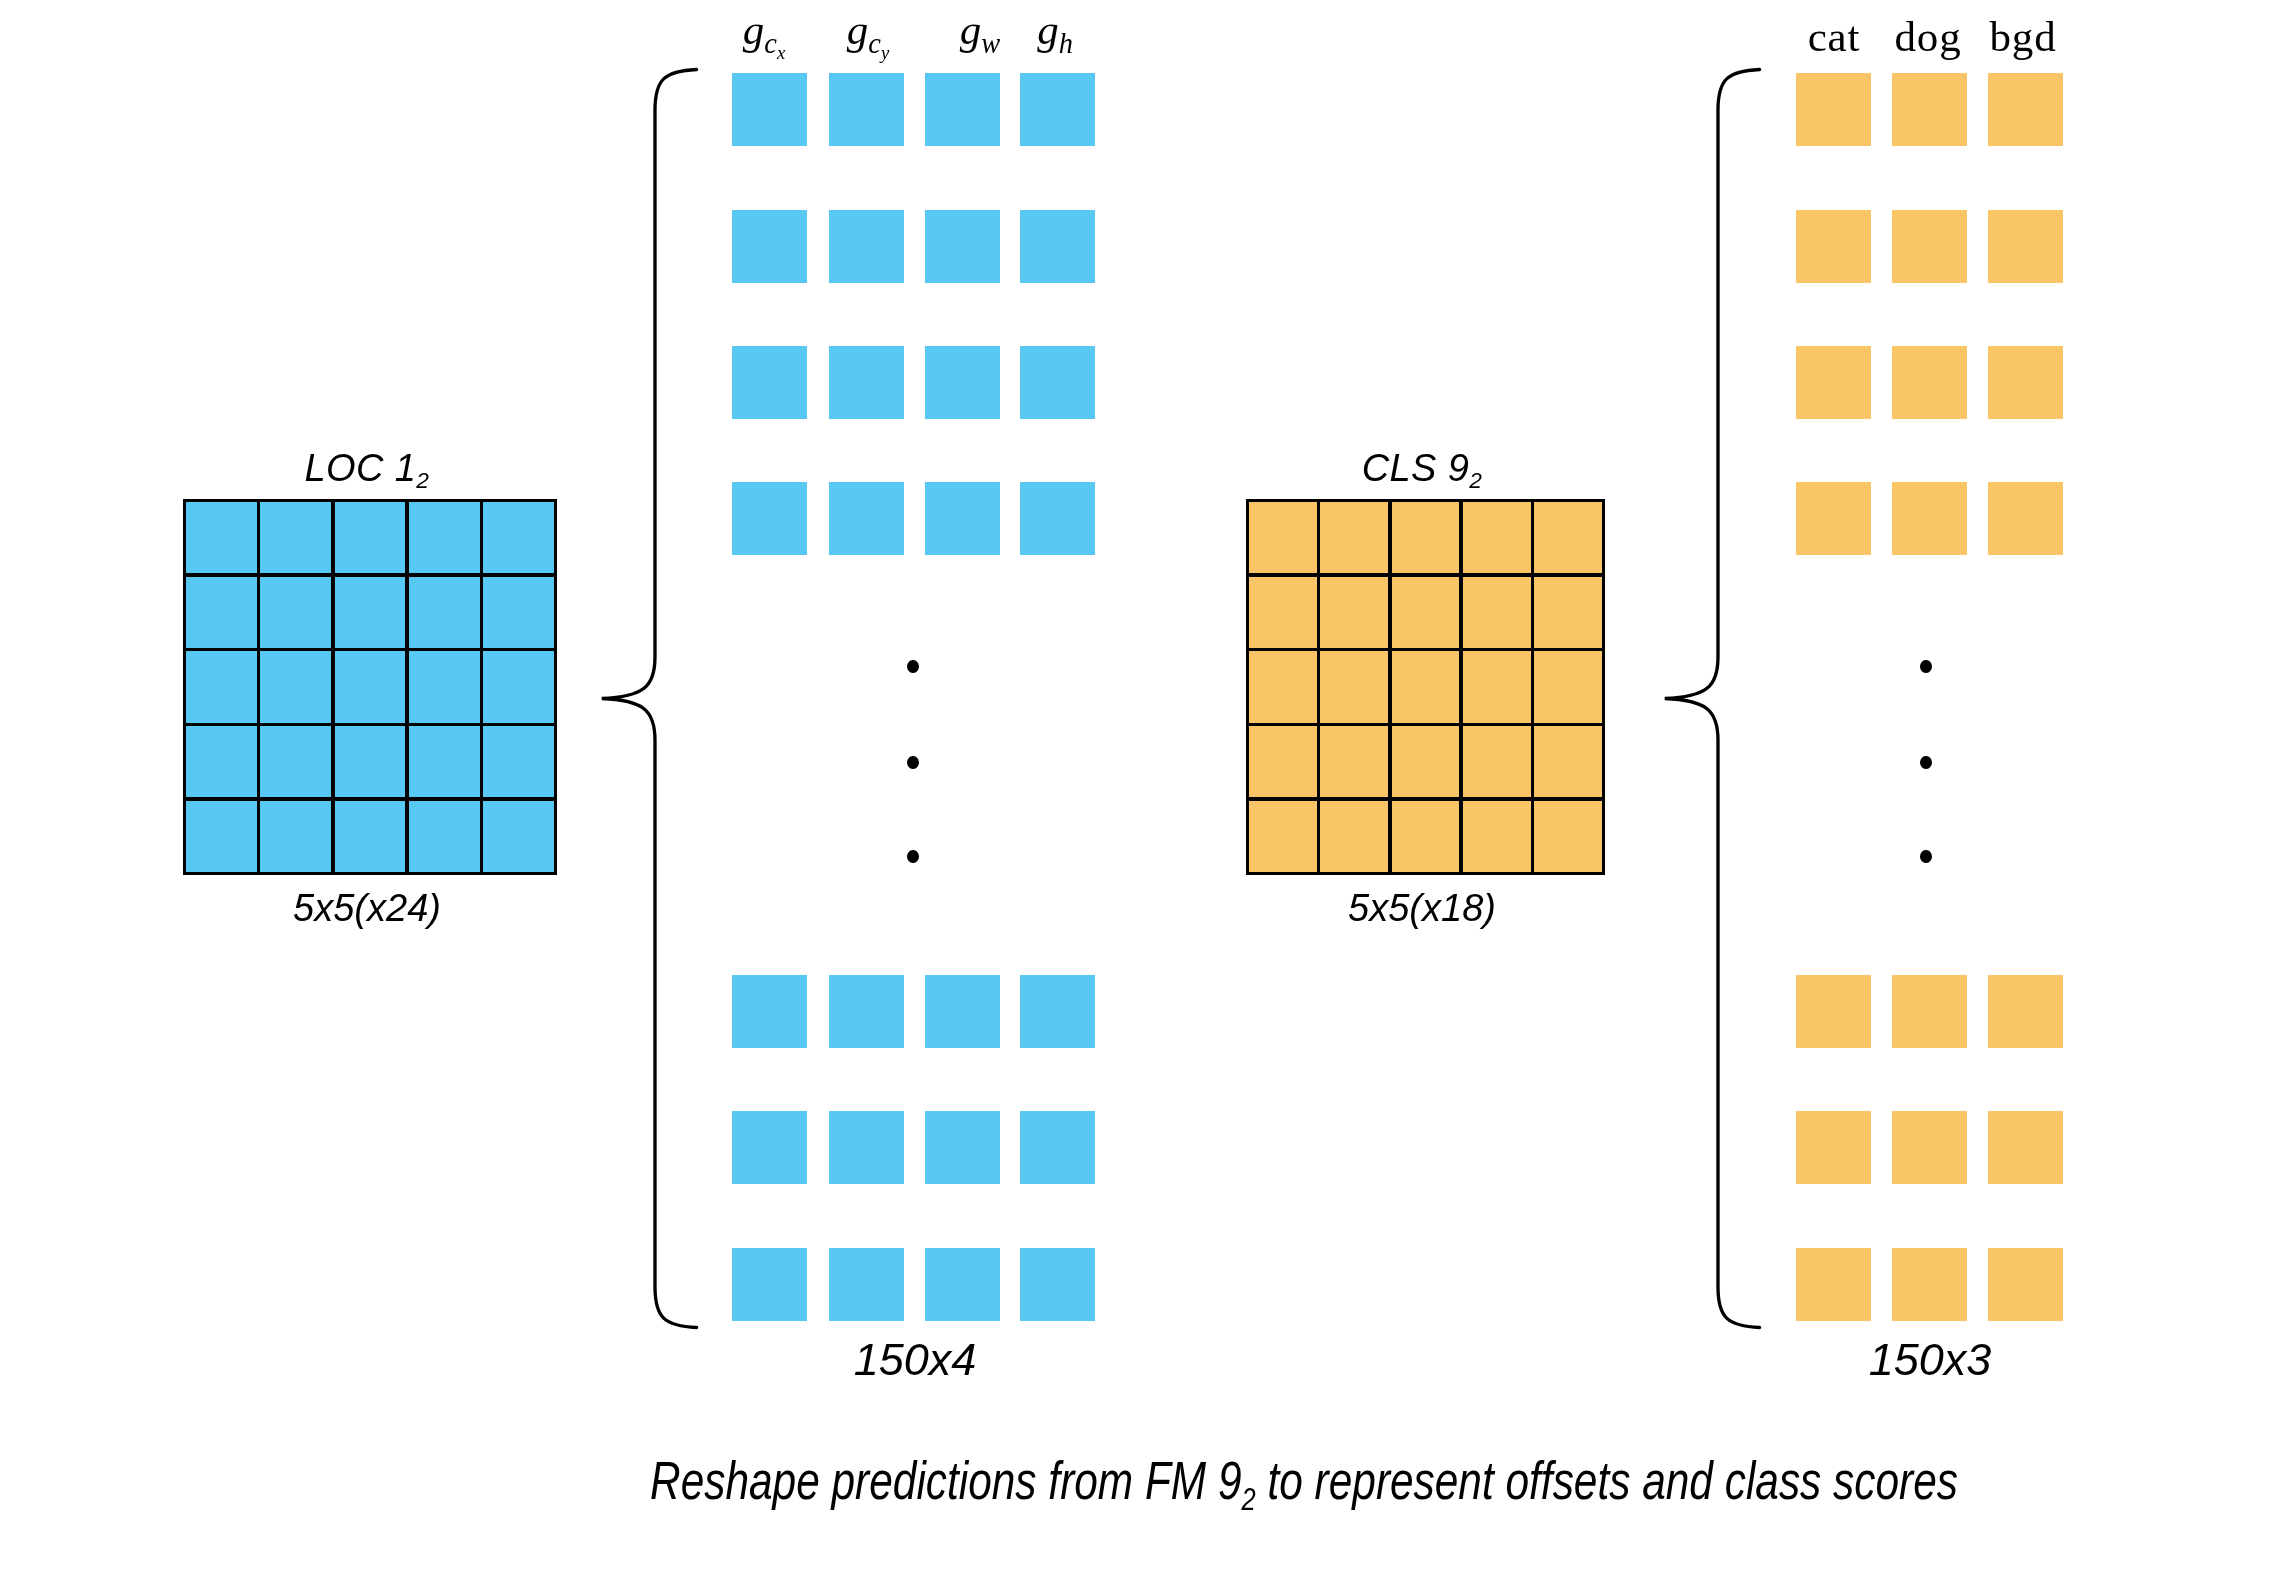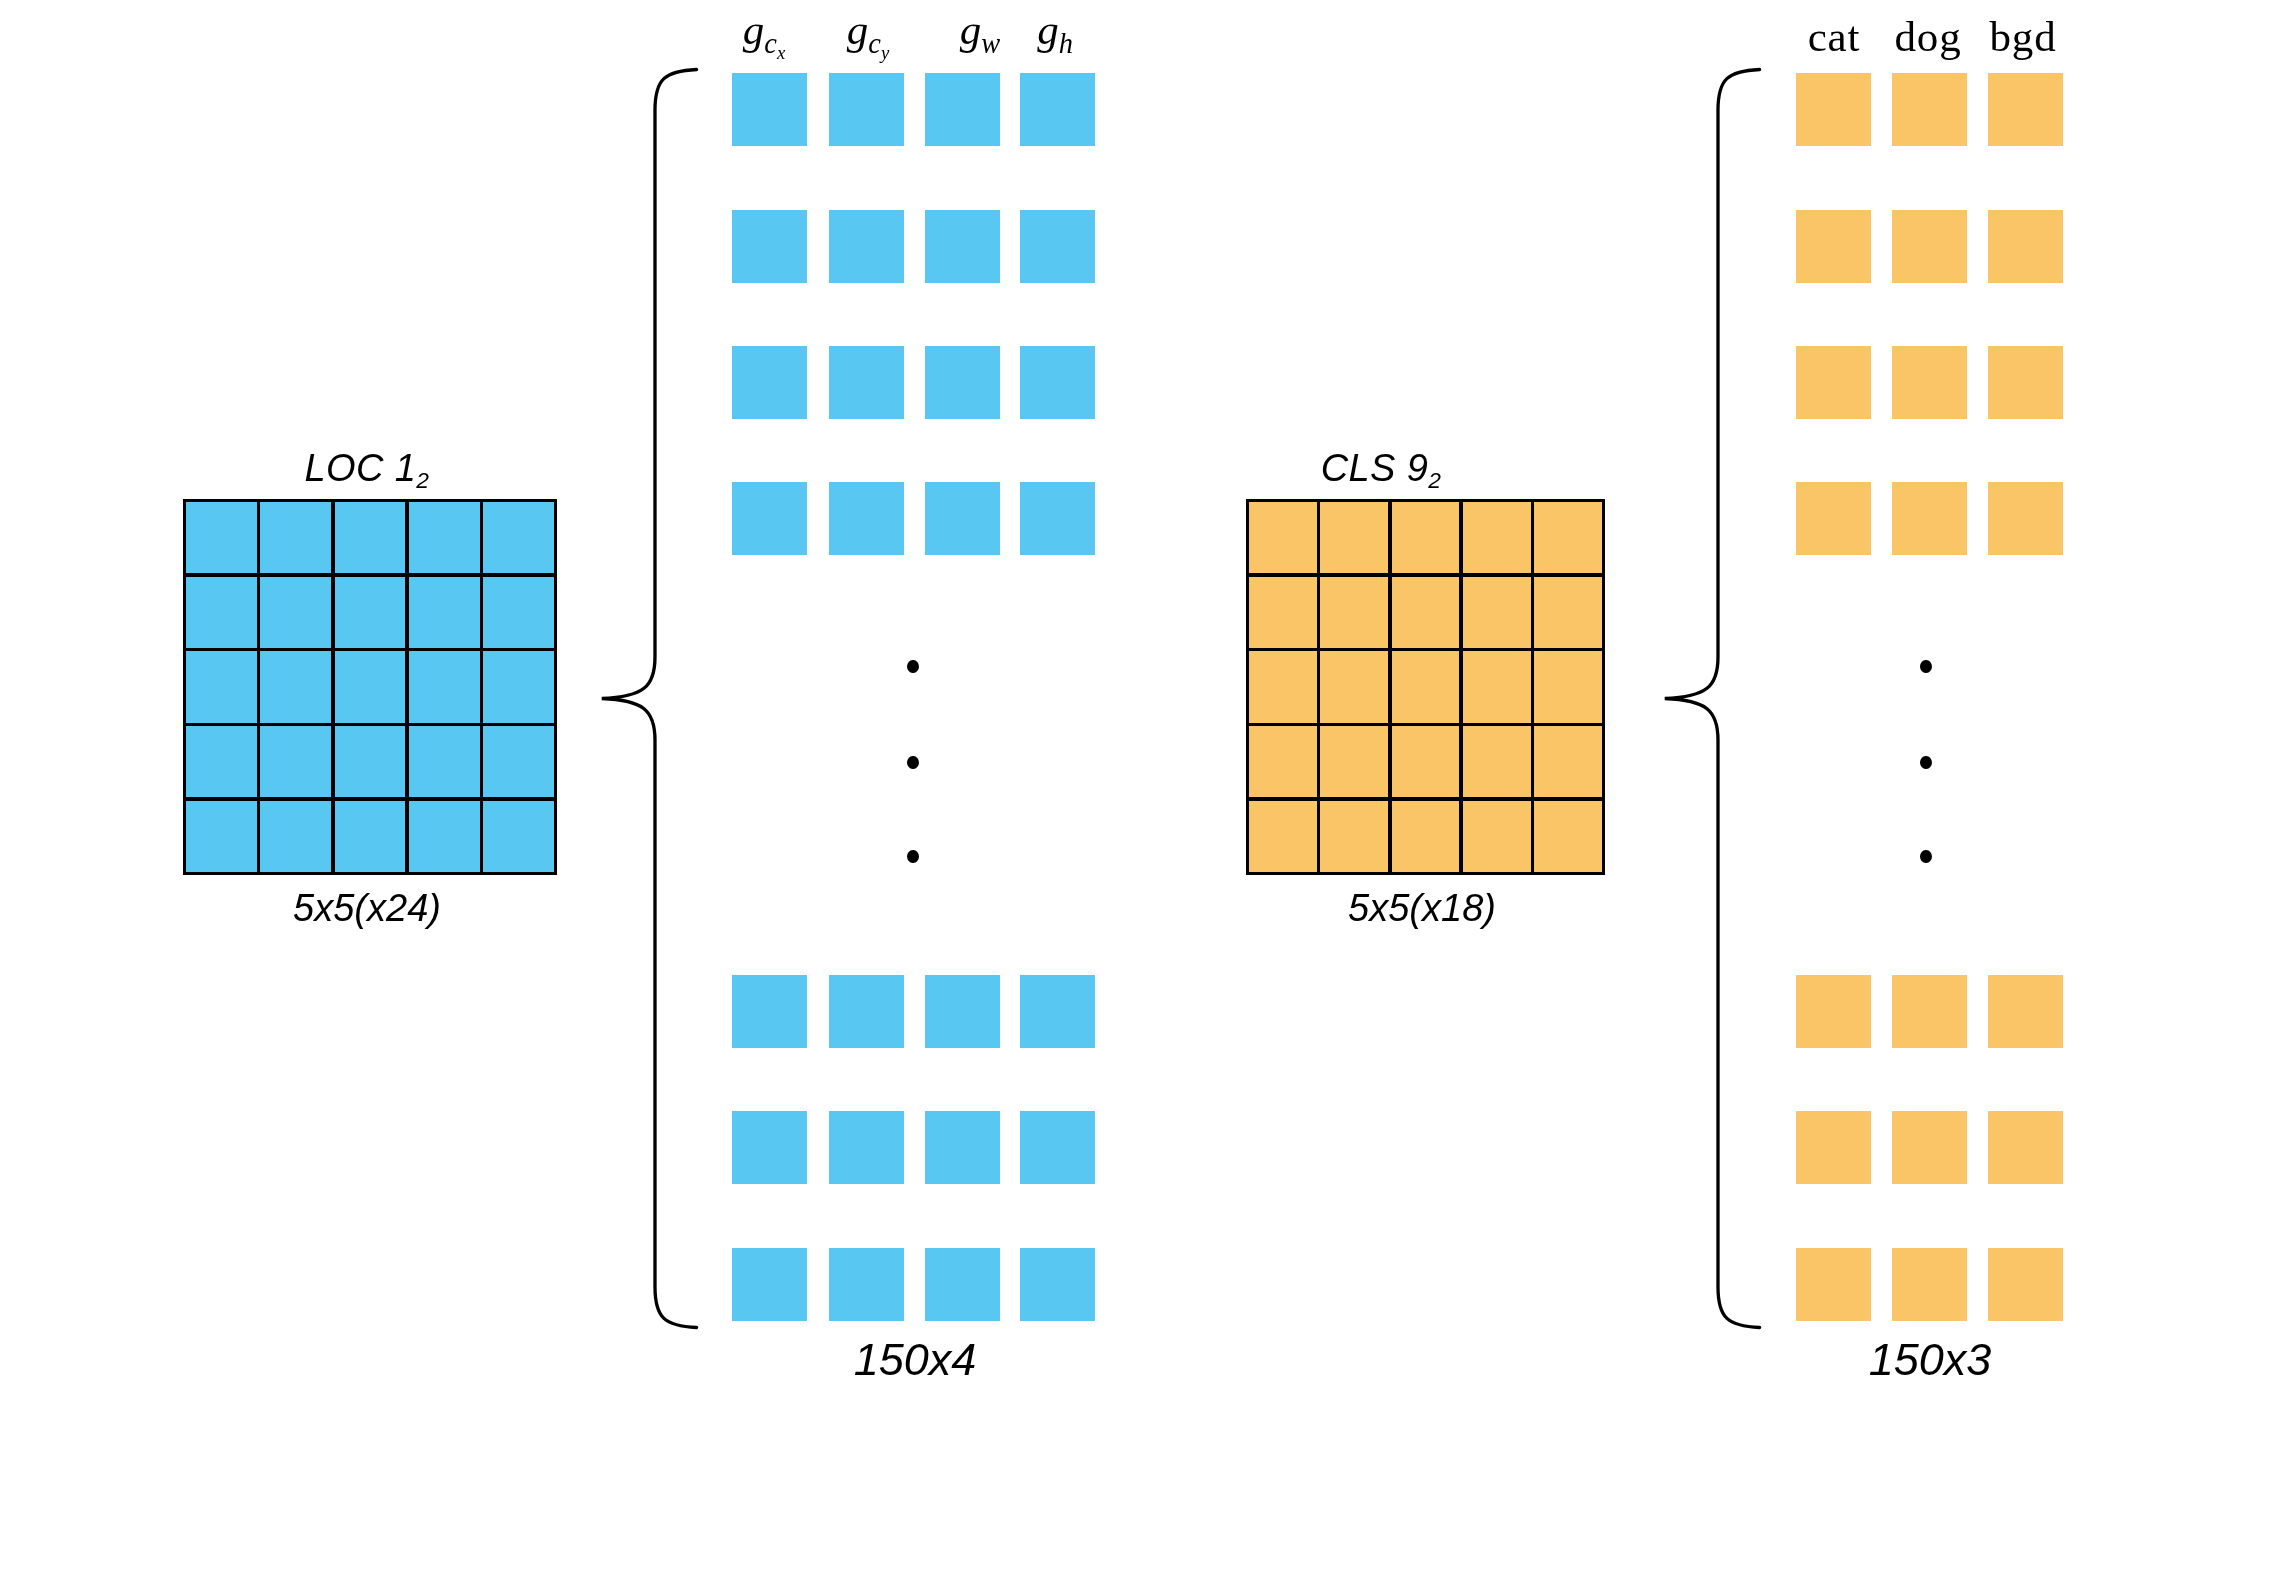--- a/index.html
+++ b/index.html
@@ -133,21 +133,21 @@
       <div class="sq" style="left: 1020px; top: 1248px; background: rgb(88, 200, 242);"></div>
     </div>
   <div class="layer">
       <div class="dot" style="left: 907px; top: 660px;"></div>
       <div class="dot" style="left: 907px; top: 756px;"></div>
       <div class="dot" style="left: 907px; top: 850px;"></div>
     </div>
 
   <div class="mlabel" style="left:915px">150x4</div>
 
-  <div class="gtitle" style="left:1381px"><span>CLS 9</span><span class="sub">2</span></div>
+  <div class="gtitle" style="left:1422px"><span>CLS 9</span><span class="sub">2</span></div>
 
   <div class="fmgrid" id="cls-grid" style="grid-template-columns: repeat(5, 1fr); grid-template-rows: repeat(5, 1fr);">
       <div class="cell" style="background: rgb(250, 197, 103);"></div>
       <div class="cell" style="background: rgb(250, 197, 103);"></div>
       <div class="cell" style="background: rgb(250, 197, 103);"></div>
       <div class="cell" style="background: rgb(250, 197, 103);"></div>
       <div class="cell" style="background: rgb(250, 197, 103);"></div>
       <div class="cell" style="background: rgb(250, 197, 103);"></div>
       <div class="cell" style="background: rgb(250, 197, 103);"></div>
       <div class="cell" style="background: rgb(250, 197, 103);"></div>
@@ -205,15 +205,18 @@
       <div class="sq" style="left: 1988px; top: 1248px; background: rgb(250, 197, 103);"></div>
     </div>
   <div class="layer">
       <div class="dot" style="left: 1920px; top: 660px;"></div>
       <div class="dot" style="left: 1920px; top: 756px;"></div>
       <div class="dot" style="left: 1920px; top: 850px;"></div>
     </div>
 
   <div class="mlabel" style="left:1930px">150x3</div>
 
+  <div class="cap" id="cap1">
+    <span class="squeeze"><span>Reshape predictions from FM 9</span><span class="capsub">2</span><span> to represent offsets and class scores</span></span>
+  </div>
 
 </div>
 
 
 </body></html>

